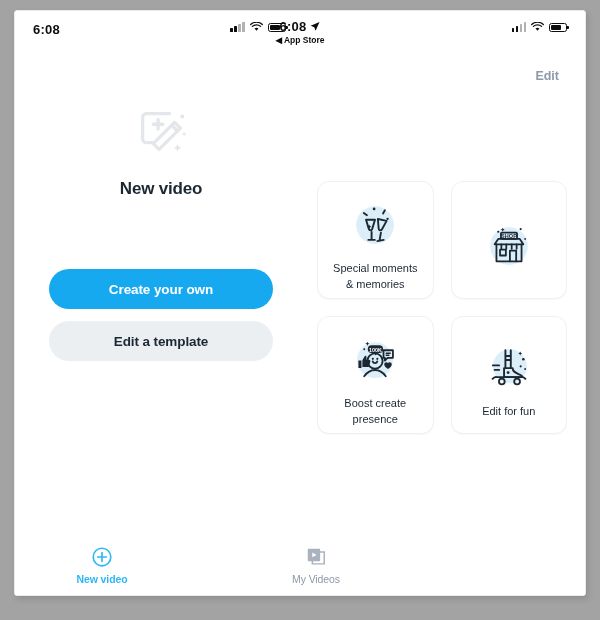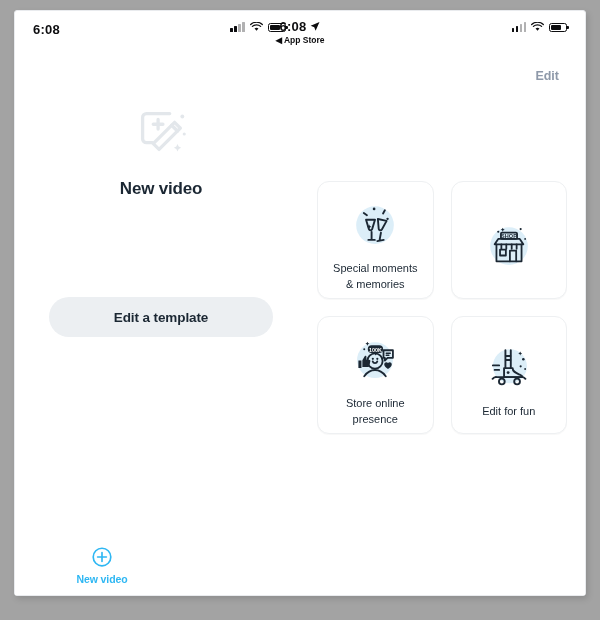--- a/index.html
+++ b/index.html
@@ -99,21 +99,21 @@
   .btn {
     display:flex; align-items:center; justify-content:center;
     height:40px; border-radius:21px;
     font-size:13.5px; font-weight:700;
     letter-spacing:-.1px; cursor:pointer;
     user-select:none; border:none;
     font-family:"Liberation Sans", sans-serif;
     width:100%;
   }
   .btn-primary { background:#16a9f0; color:#ffffff; }
-  .btn-secondary { background:#eceff2; color:#1b2733; margin-top:28px; }
+  .btn-secondary { background:#eceff2; color:#1b2733; margin-top:12px; }
 
   
   .skip {
     position:absolute; right:26px; top:16px;
     font-size:12.5px; color:#8e99a9; font-weight:600;
     cursor:pointer;
   }
   .q-title {
     position:absolute; left:12px; right:22px; top:52px;
     font-size:20.5px; line-height:1.32;
@@ -235,20 +235,21 @@
             <g fill="#e3e7eb">
               <circle cx="54" cy="16" r="2"></circle>
               <circle cx="56" cy="34" r="1.6"></circle>
               <path d="M49 44.5 50.3 47l2.5 1.3-2.5 1.2L49 52l-1.2-2.5-2.5-1.2 2.5-1.3z"></path>
             </g>
           </svg>
           <div class="hero-title">New video</div>
         </div>
 
         <div class="btn-stack">
+          <button class="btn btn-primary">Create your own</button>
           <button class="btn btn-secondary">Edit a template</button>
         </div>
       </div>
 
       <div class="pane-right">
         <div class="skip">Edit</div>
 
         <div class="cards">
 
           <div class="card">
@@ -313,21 +314,21 @@
                 <path d="M41.5 17h10.5v8.5H46l-3 3v-3h-1.5z"></path>
               </g>
               <g stroke="#1b2733" stroke-width="1.6" stroke-linecap="round">
                 <path d="M44.5 20.3h4.5M44.5 22.6h3"></path>
               </g>
               <g fill="#1b2733">
                 <circle cx="20" cy="16" r="1.1"></circle>
                 <path d="M23.5 7.5 24.2 9l1.5.7-1.5.7-.7 1.5-.7-1.5-1.5-.7 1.5-.7z"></path>
               </g>
             </svg>
-            <div class="card-label">Store online
+            <div class="card-label">Boost create
 presence</div>
           </div>
 
           <div class="card">
             <svg class="card-icon" viewBox="0 0 64 58">
               <circle cx="33" cy="26" r="19" fill="#dceef8"></circle>
               <g fill="none" stroke="#1b2733" stroke-width="2.1" stroke-linecap="round" stroke-linejoin="round">
                 <path d="M28 8v20M34 8v20"></path>
                 <path d="M28.5 14.5h5M28.5 19h5"></path>
                 <path d="M26.5 28h9.5c0 4.3 4 5.6 8 7.3 1.9.8 3 1.4 3 2.7H26.5z"></path>
@@ -353,16 +354,24 @@
     </div>
 
     <div class="tabbar">
       <div class="tab tab-active">
         <svg class="tab-icon" viewBox="0 0 24 24">
           <circle cx="12" cy="12" r="9.6" fill="none" stroke="#2eb7f3" stroke-width="1.8"></circle>
           <path d="M12 7.2v9.6M7.2 12h9.6" stroke="#2eb7f3" stroke-width="1.8" stroke-linecap="round"></path>
         </svg>
         <span class="tab-label">New video</span>
       </div>
+      <div class="tab tab-inactive">
+        <svg class="tab-icon" viewBox="0 0 24 24">
+          <path d="M8 6.5h13v13H8z" fill="none" stroke="#aab2bd" stroke-width="1.6"></path>
+          <rect x="3" y="3" width="13.5" height="13.5" rx="1" fill="#aab2bd"></rect>
+          <path d="M8 7.2v5.2l4.6-2.6z" fill="#ffffff"></path>
+        </svg>
+        <span class="tab-label">My Videos</span>
+      </div>
     </div>
 
   </div>
 </div>
 
 </body></html>

